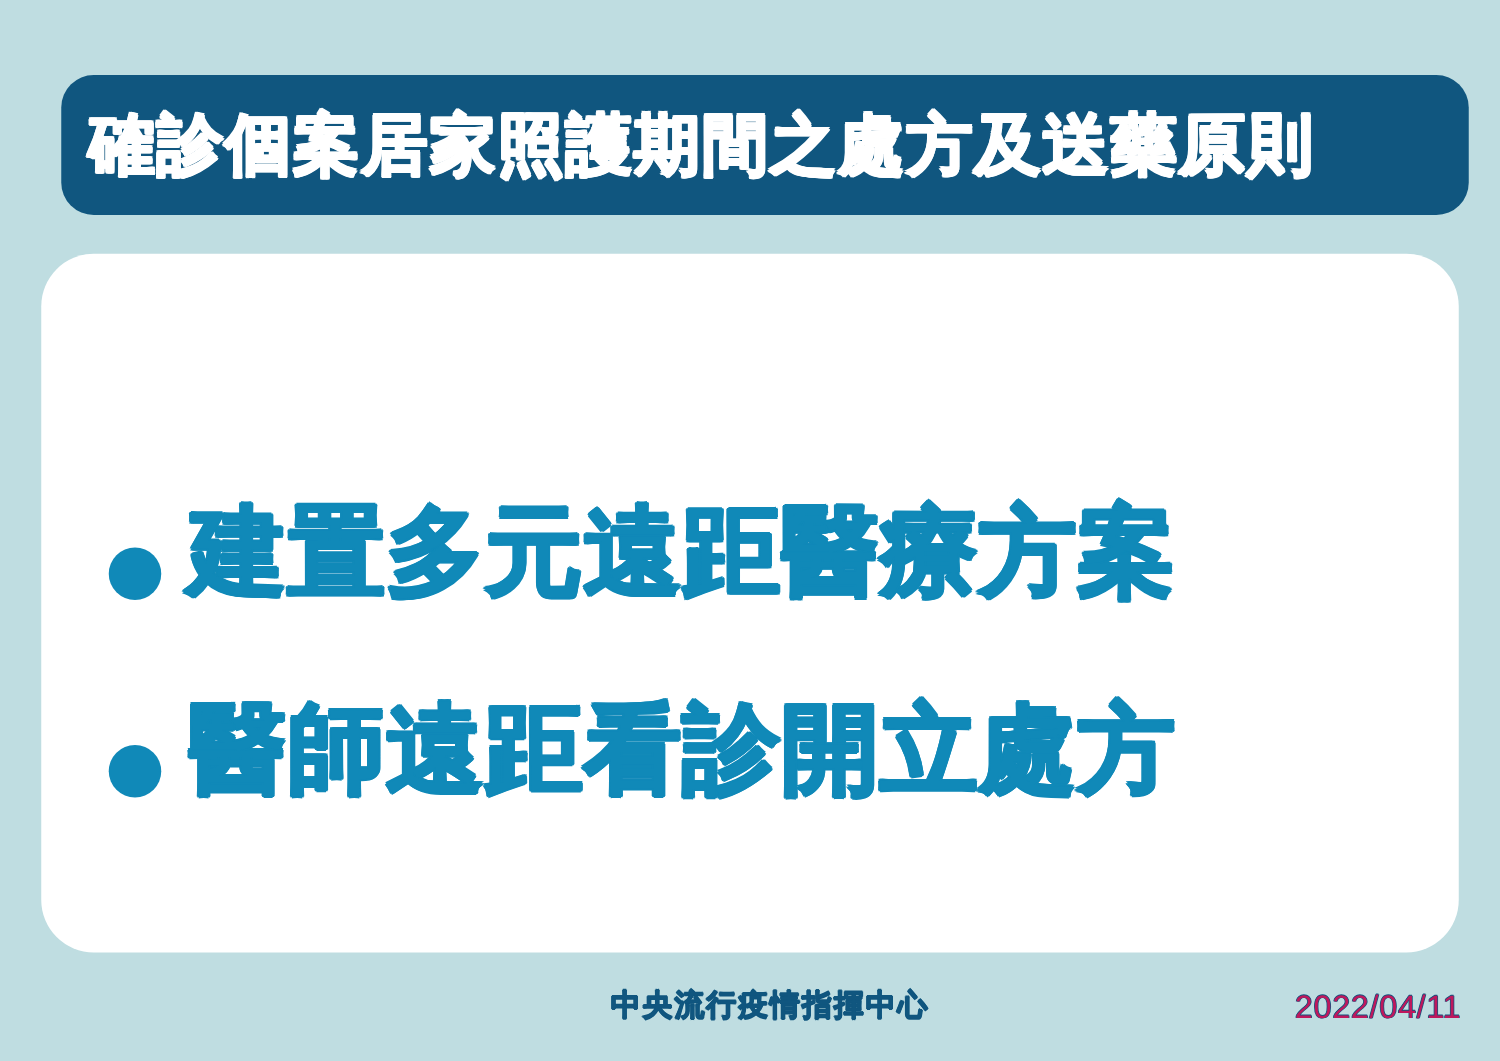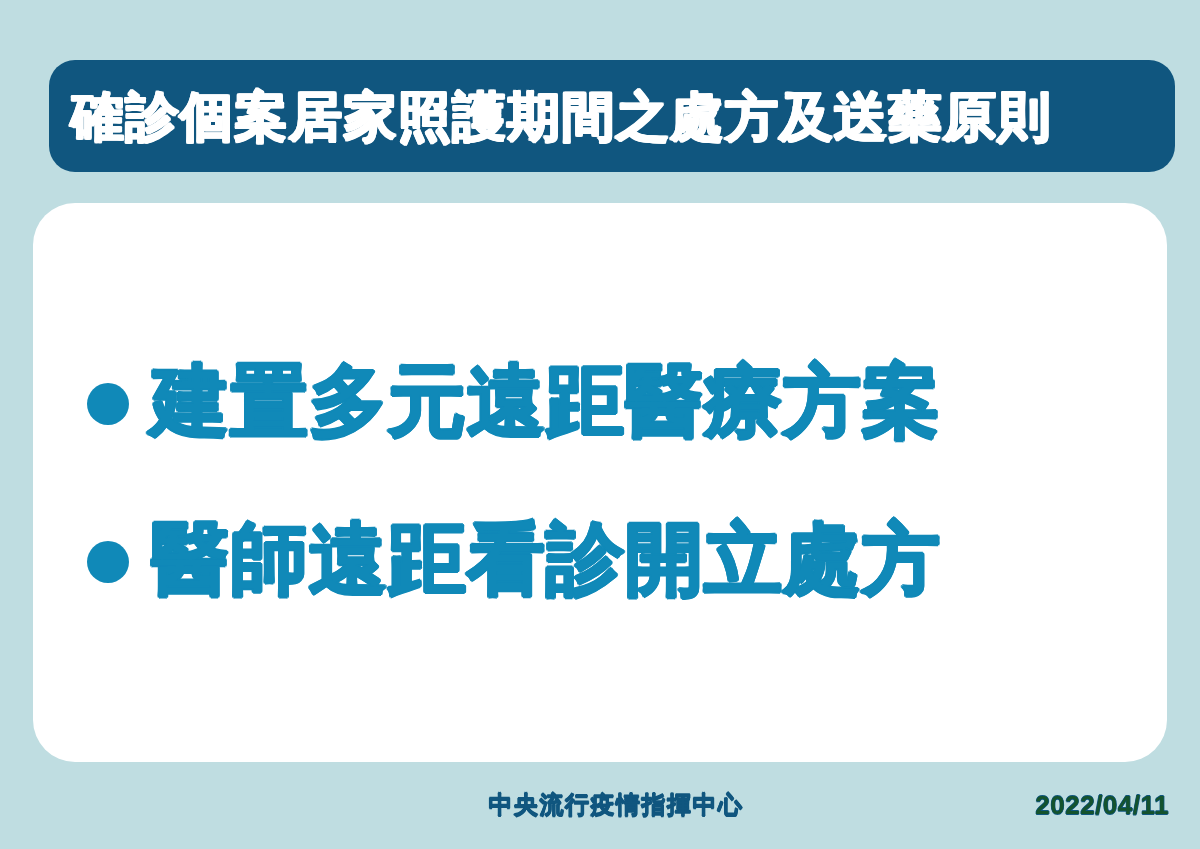--- a/index.html
+++ b/index.html
@@ -64,21 +64,21 @@
     border-radius: 42px;
     box-sizing: border-box;
     display: flex;
     flex-direction: column;
     justify-content: center;
     padding: 8px 0 14px 0;
   }
 
   .bullet-row {
     display: flex;
-    align-items: center;
+    align-items: flex-end;
     height: 158px;
     padding-left: 54px;
     box-sizing: border-box;
   }
 
   .bullet-dot {
     flex: 0 0 auto;
     width: 42px;
     height: 42px;
     border-radius: 50%;
@@ -119,23 +119,23 @@
     font-size: 24px;
     font-weight: 700;
     letter-spacing: 1.5px;
     line-height: 44px;
     text-shadow: 0.6px 0 0 #10567f, -0.6px 0 0 #10567f, 0 0.6px 0 #10567f, 0 -0.6px 0 #10567f;
   }
   .footer-date {
     position: absolute;
     right: 31px;
     top: 0;
-    color: #14532d;
+    color: #be185d;
     font-size: 26px;
-    font-weight: 700;
+    font-weight: 400;
     letter-spacing: 0.5px;
     line-height: 44px;
     text-shadow: 0.6px 0 0 #10567f, -0.6px 0 0 #10567f, 0 0.6px 0 #10567f, 0 -0.6px 0 #10567f;
   }
 </style>
 </head>
 <body>
 
 <div class="poster">
 

